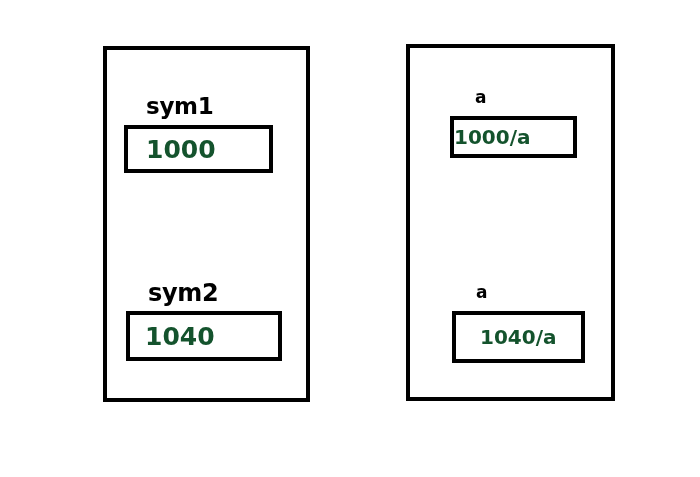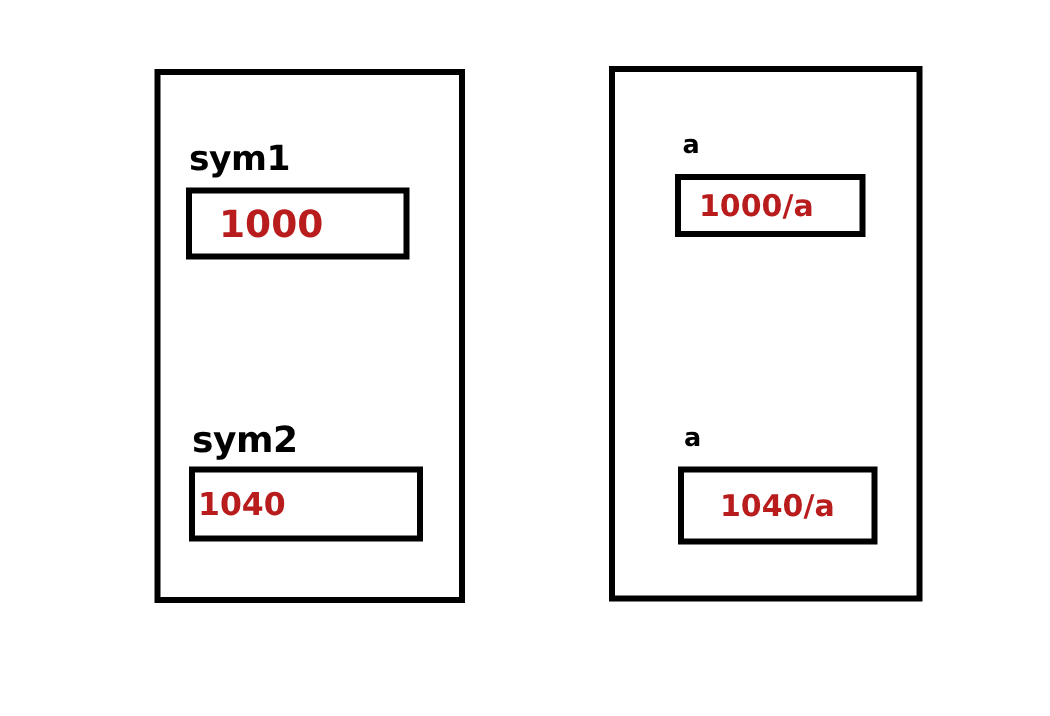--- a/index.html
+++ b/index.html
@@ -49,35 +49,36 @@
   .slot {
     position: absolute;
   }
 
   .slot-label {
     position: absolute;
     white-space: nowrap;
     font-weight: bold;
     line-height: 1;
     color: #000000;
+    margin-left: 20px;
   }
 
   .value-box {
     position: absolute;
     box-sizing: border-box;
     background: #ffffff;
     border: 4px solid #000000;
     display: flex;
     align-items: center;
   }
   .value-text {
     font-weight: bold;
     line-height: 1;
     white-space: nowrap;
-    color: #b91c1c;
+    color: #14532d;
   }
 
   
   .slot-sym1 .slot-label {
     left: 126px;
     top: 95px;
     font-size: 23px;
     letter-spacing: -0.3px;
   }
   .slot-sym1 .value-box {
@@ -98,39 +99,38 @@
     font-size: 24px;
     letter-spacing: -0.3px;
   }
   .slot-sym2 .value-box {
     left: 126px;
     top: 311px;
     width: 156px;
     height: 50px;
   }
   .slot-sym2 .value-text {
-    font-size: 21px;
-    padding-left: 2px;
+    font-size: 25px;
+    padding-left: 15px;
   }
 
   
   .slot-a1 .slot-label {
     left: 455px;
     top: 89px;
     font-size: 17px;
   }
   .slot-a1 .value-box {
     left: 450px;
     top: 116px;
     width: 127px;
     height: 42px;
   }
   .slot-a1 .value-text {
     font-size: 20px;
-    padding-left: 12px;
   }
 
   
   .slot-a2 .slot-label {
     left: 456px;
     top: 284px;
     font-size: 17px;
   }
   .slot-a2 .value-box {
     left: 452px;

